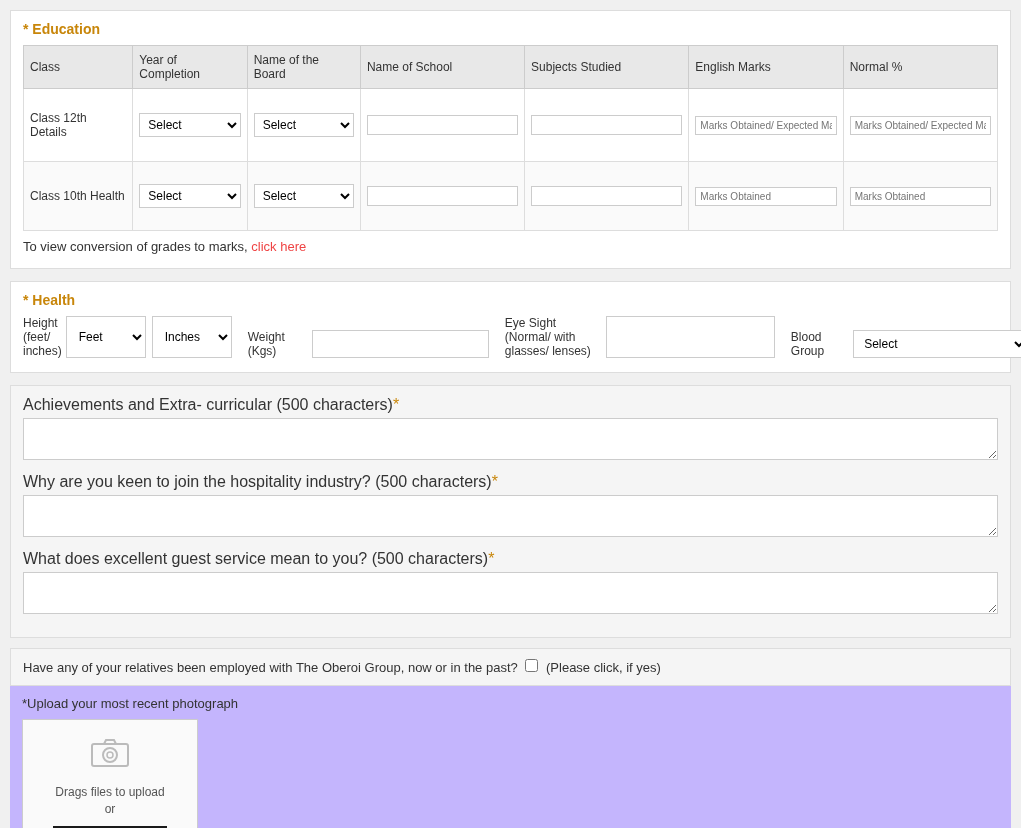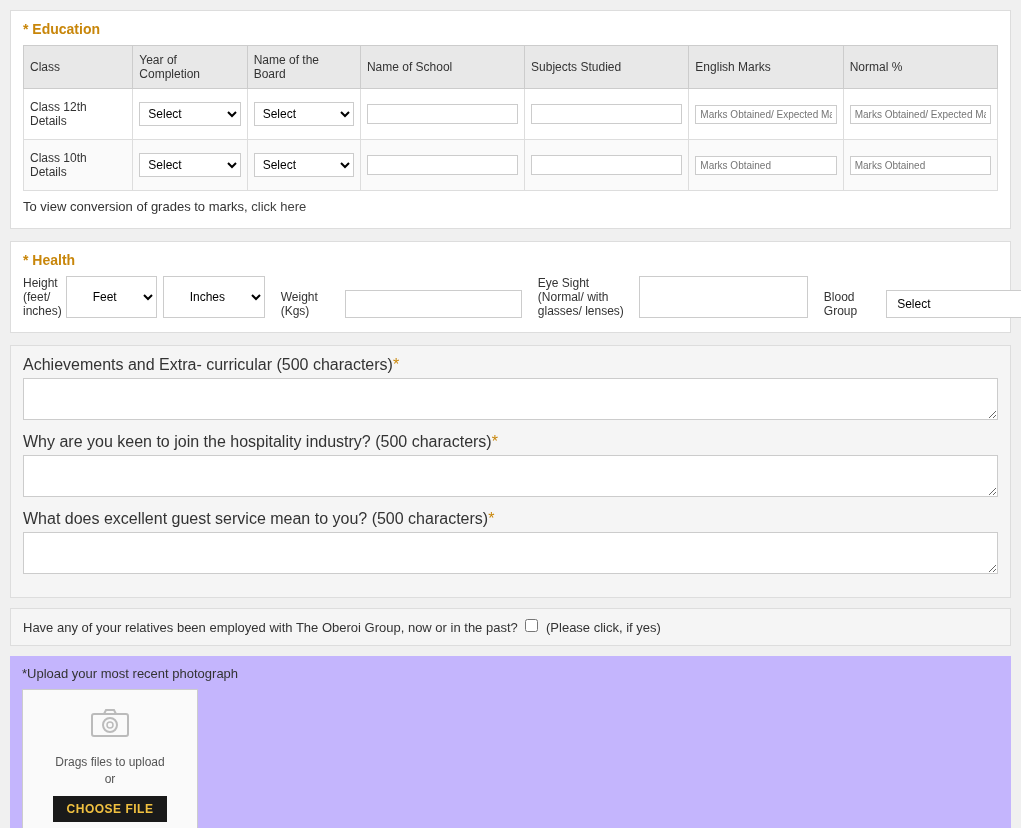--- a/index.html
+++ b/index.html
@@ -36,21 +36,21 @@
     .edu-table th {
       background: #e8e8e8;
       border: 1px solid #ccc;
       padding: 7px 6px;
       text-align: left;
       font-weight: normal;
       color: #333;
     }
     .edu-table td {
       border: 1px solid #ddd;
-      padding: 11px 6px;
+      padding: 22px 6px;
       vertical-align: middle;
     }
     .edu-table tr:nth-child(even) td {
       background: #fafafa;
     }
     .edu-table select {
       width: 100%;
       padding: 3px 4px;
       border: 1px solid #ccc;
       font-size: 12px;
@@ -60,21 +60,21 @@
       width: 100%;
       padding: 3px 4px;
       border: 1px solid #ccc;
       font-size: 11px;
       color: #999;
     }
     .marks-input {
       font-size: 10px !important;
     }
     .click-link {
-      color: #404040;
+      color: #ef4444;
       text-decoration: none;
       cursor: pointer;
     }
     .click-note {
       margin-top: 8px;
       font-size: 13px;
       color: #333;
     }
 
     
@@ -90,21 +90,21 @@
     }
     .health-field label {
       font-size: 12px;
       color: #333;
     }
     .height-group {
       display: flex;
       gap: 6px;
     }
     .height-group select {
-      padding: 4px 22px;
+      padding: 4px 8px;
       border: 1px solid #ccc;
       font-size: 12px;
       background: #fff;
       min-width: 80px;
     }
     .health-input {
       padding: 4px 6px;
       border: 1px solid #ccc;
       font-size: 12px;
       width: 200px;
@@ -143,21 +143,20 @@
     }
     .textarea-group {
       margin-bottom: 10px;
     }
 
     
     .relatives-section {
       background: #f5f5f5;
       border: 1px solid #ddd;
       padding: 10px 12px;
-      margin-bottom: 10px;
       font-size: 13px;
     }
     .relatives-section input[type="checkbox"] {
       margin: 0 4px;
     }
 
     
     .upload-section {
       background: #c4b5fd;
       padding: 10px 12px;
@@ -251,21 +250,21 @@
           </td>
           <td>
             <input type="text" class="marks-input" placeholder="Marks Obtained/ Expected Marks" style="">
           </td>
           <td>
             <input type="text" class="marks-input" placeholder="Marks Obtained/ Expected Marks" style="">
           </td>
         </tr>
 
         <tr>
-          <td>Class 10th Details</td>
+          <td>Class 10th Health</td>
           <td>
             <select>
               <option>Select</option>
               <option>2020</option><option>2019</option><option>2018</option>
               <option>2017</option><option>2016</option><option>2015</option>
             </select>
           </td>
           <td>
             <select>
               <option>Select</option>

